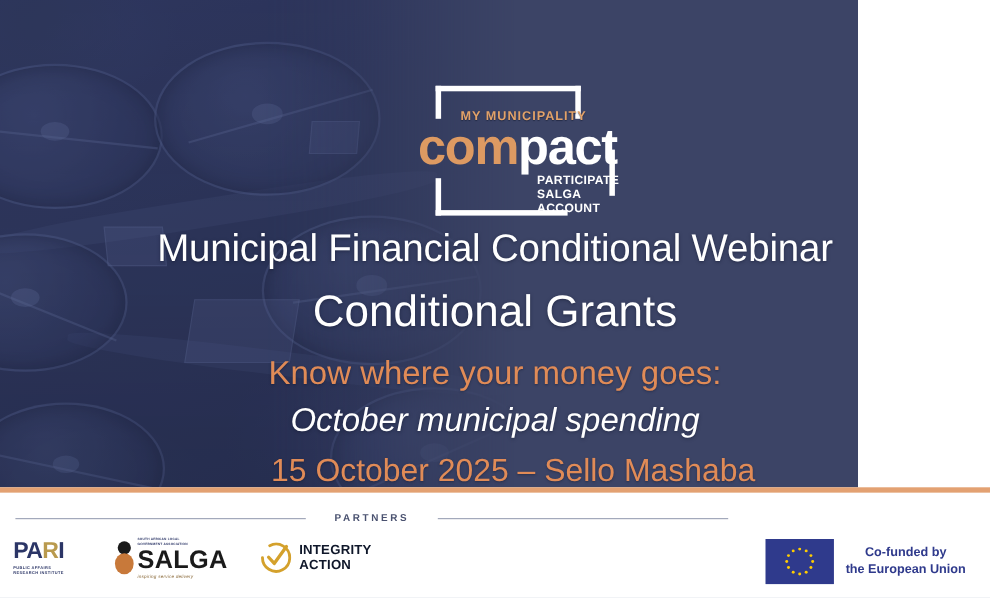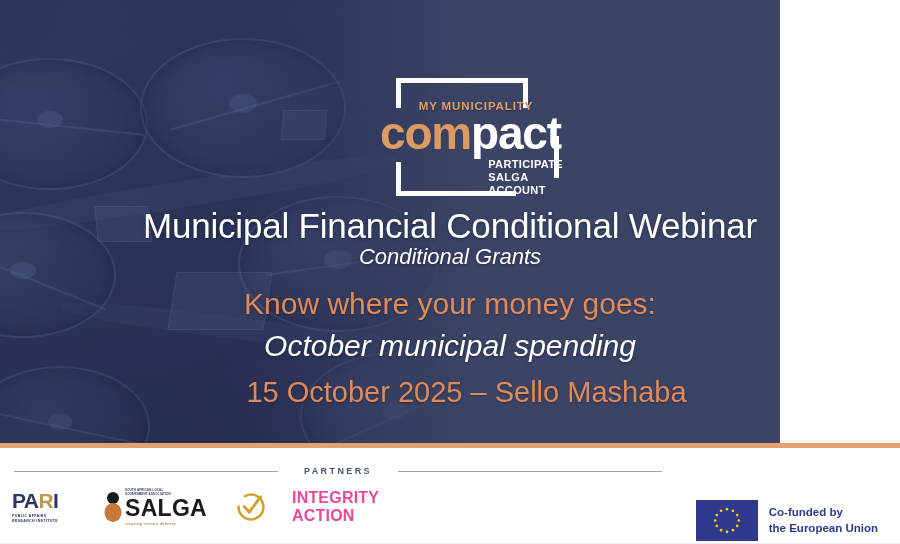--- a/index.html
+++ b/index.html
@@ -178,25 +178,24 @@
   .l-title {
     color:#ffffff;
     font-size:35px;
     font-weight:400;
     line-height:1.12;
     letter-spacing:-.2px;
     text-shadow:0 1px 3px rgba(18,24,46,.55);
   }
   .l-sub {
     color:#ffffff;
-    font-size:22px;
-    font-style:italic;
+    font-size:40px;
     font-weight:400;
     line-height:1.12;
-    margin-top:0;
+    margin-top:16px;
     text-shadow:0 1px 3px rgba(18,24,46,.55);
   }
   .l-hook {
     color:#e08b57;
     font-size:30px;
     font-weight:400;
     line-height:1.12;
     margin-top:17px;
     text-shadow:0 1px 2px rgba(18,24,46,.45);
   }
@@ -297,28 +296,28 @@
   .salga .txt .slog {
     font-size:4.2px; font-style:italic; color:#8a6a3a; letter-spacing:.2px;
   }
 
   
   .ia { display:flex; align-items:center; gap:7px; }
   .ia .circle {
     width:28px; height:28px; flex:0 0 auto;
   }
   .ia .name {
-    font-size:16px; font-weight:700; line-height:1.12;
-    letter-spacing:.2px; color:#ec4899;margin-left:20px;
+    font-size:12px; font-weight:700; line-height:1.12;
+    letter-spacing:.2px; color:#0f172a;
   }
 
   
   #eu {
-    position:absolute; right:22px; top:52px;
-    display:flex; align-items:center; gap:11px;
+    position:absolute; right:22px; top:42px;
+    display:flex; align-items:center; gap:11px;text-align:center;
   }
   #eu .flag {
     width:62px; height:41px; flex:0 0 auto;
     background:#2f3a8c;
     position:relative;
   }
   #eu .txt {
     color:#2f3a8c;
     font-size:11.5px;
     font-weight:700;

